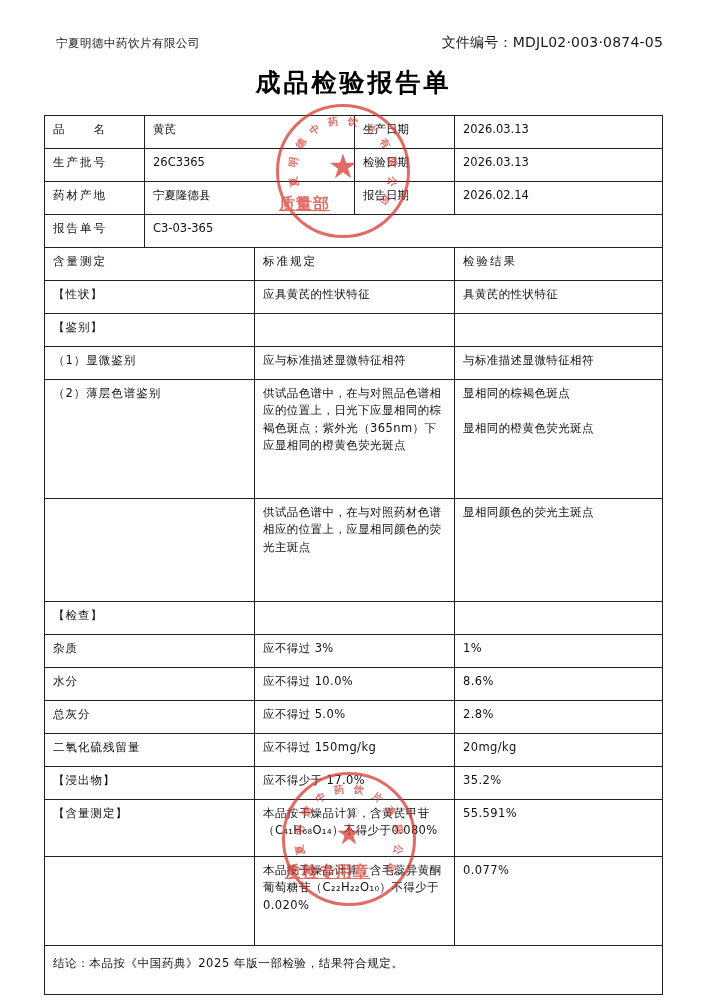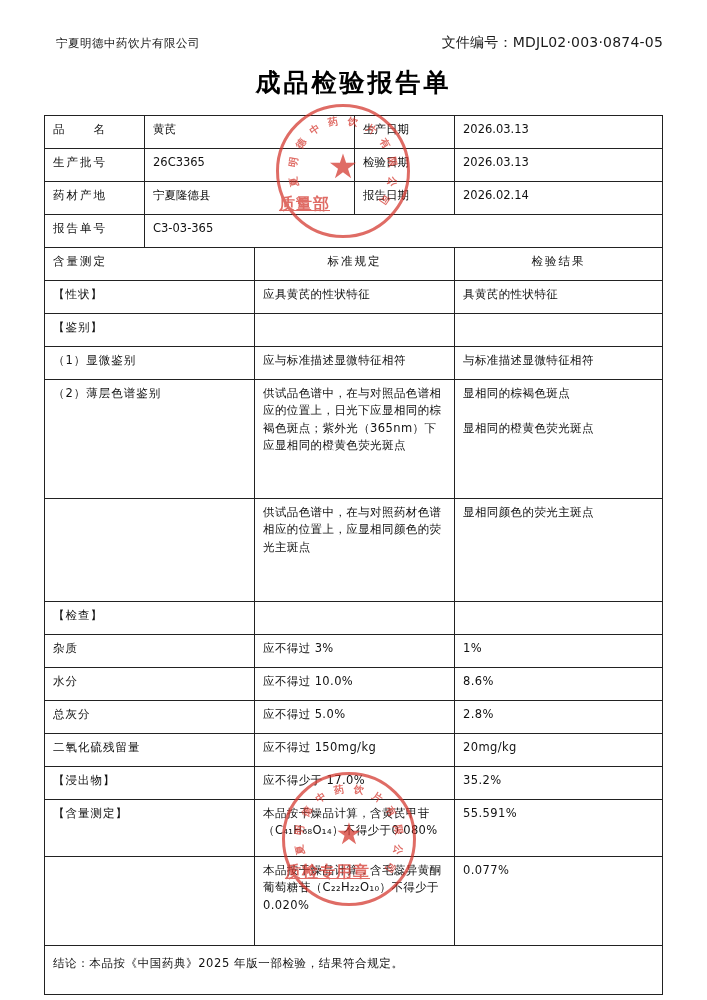--- a/index.html
+++ b/index.html
@@ -49,21 +49,20 @@
   table.main td {
     border: 1px solid #222;
     padding: 5px 8px;
     vertical-align: top;
     line-height: 1.5;
     height: 22px;
   }
   .lbl { width: 92px; letter-spacing: 2px; }
   .c-mid { text-align: left; }
   .colhead {
-    text-align: center;
     letter-spacing: 2px;
   }
   .colhead-left { text-align: left; letter-spacing: 2px; }
   .item-cell { letter-spacing: 1px; }
   .indent { padding-left: 14px; }
   .spec-cell, .res-cell { letter-spacing: 0.4px; }
   .tall { line-height: 1.95; }
   .concl {
     letter-spacing: 0.6px;
   }

